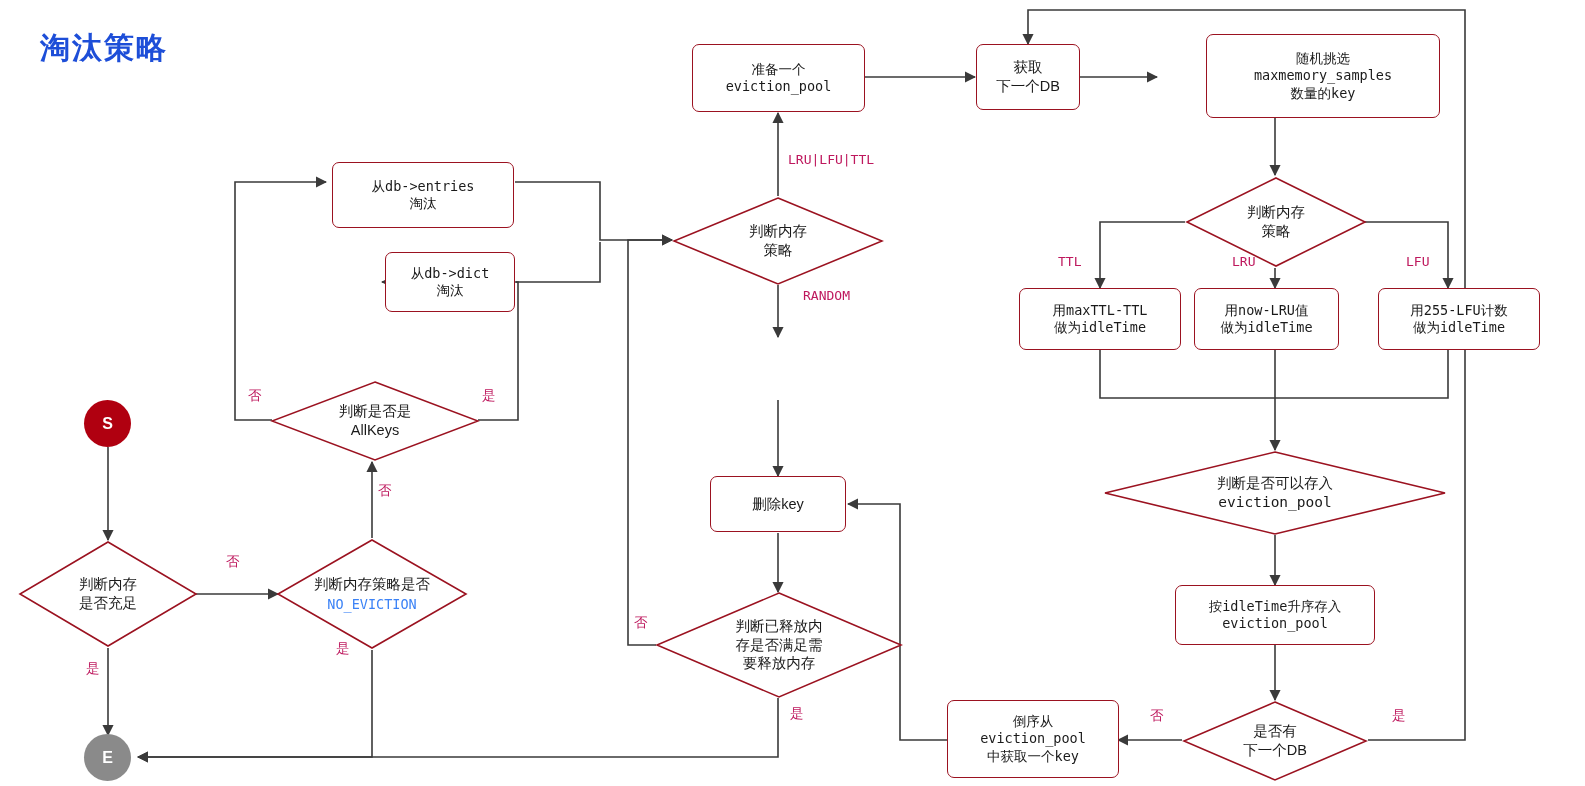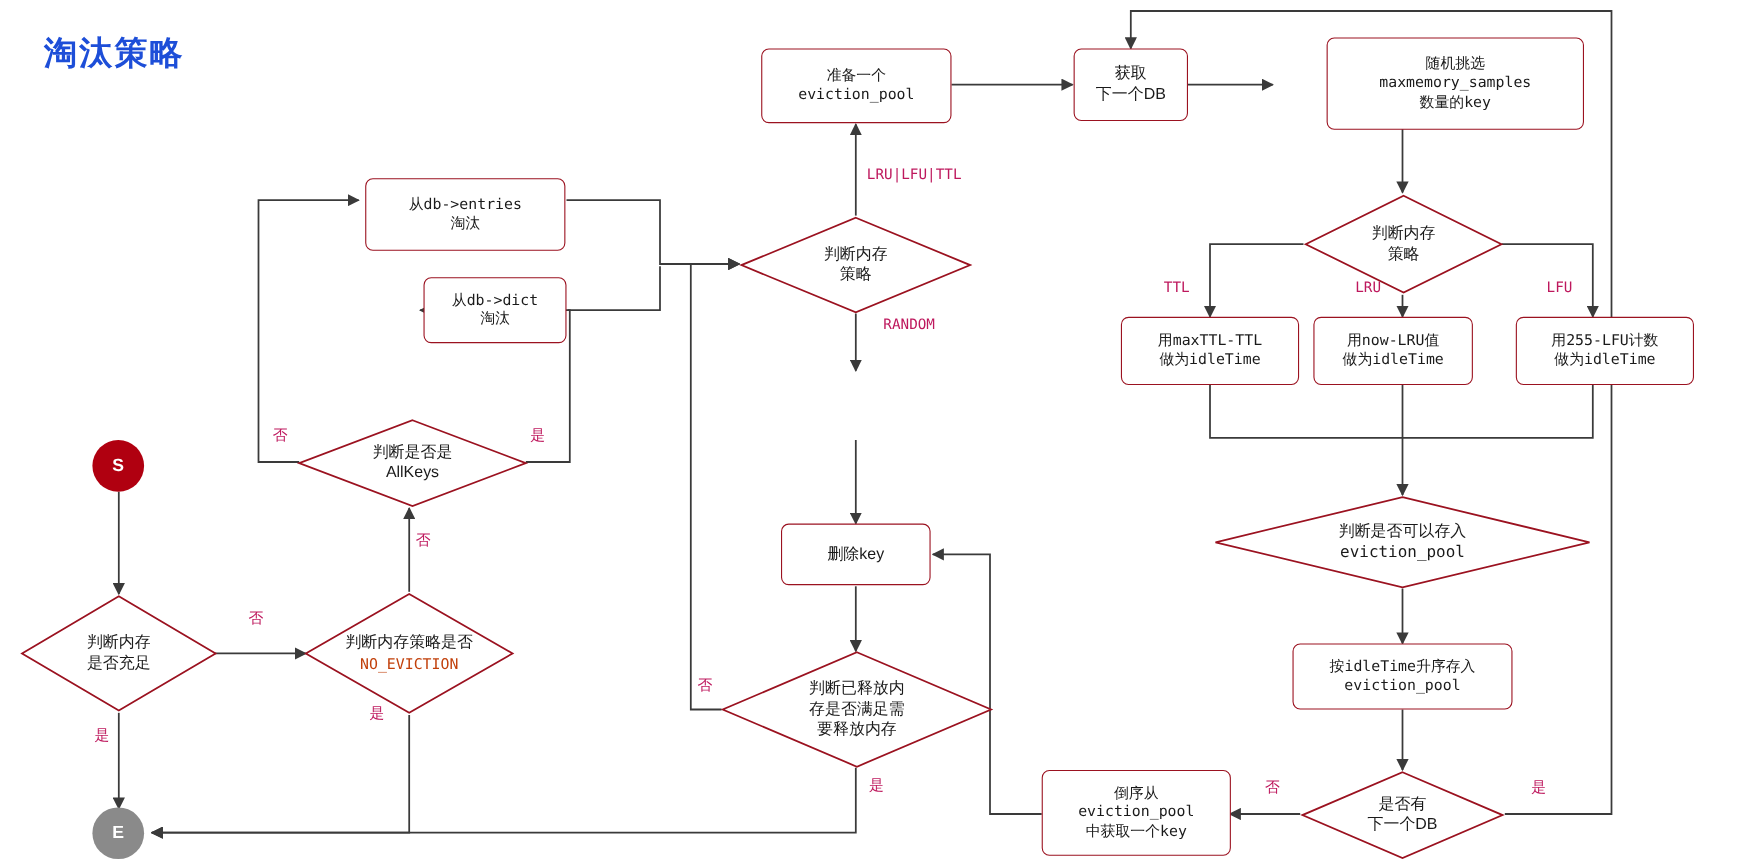--- a/index.html
+++ b/index.html
@@ -196,21 +196,21 @@
     <div class="diamond-label">判断内存
 是否充足</div>
   </div>
 
   <div class="diamond-wrap" style="left:276px; top:538px; width:192px; height:112px;">
     <svg width="192" height="112">
         <polygon points="96,2 190,56 96,110 2,56" fill="#ffffff" stroke="#9b1220" stroke-width="1.6"></polygon>
       </svg>
     <div class="diamond-label" style="flex-direction:column; gap:2px;">
       <span style="font-size:14.5px;">判断内存策略是否</span>
-      <span class="mono" style="color:#c2410c;">NO_EVICTION</span>
+      <span class="mono" style="color:#3b82f6;">NO_EVICTION</span>
     </div>
   </div>
 
   <div class="diamond-wrap" style="left:270px; top:380px; width:210px; height:82px;">
     <svg width="210" height="82">
         <polygon points="105,2 208,41 105,80 2,41" fill="#ffffff" stroke="#9b1220" stroke-width="1.6"></polygon>
       </svg>
     <div class="diamond-label">判断是否是
 AllKeys</div>
   </div>

